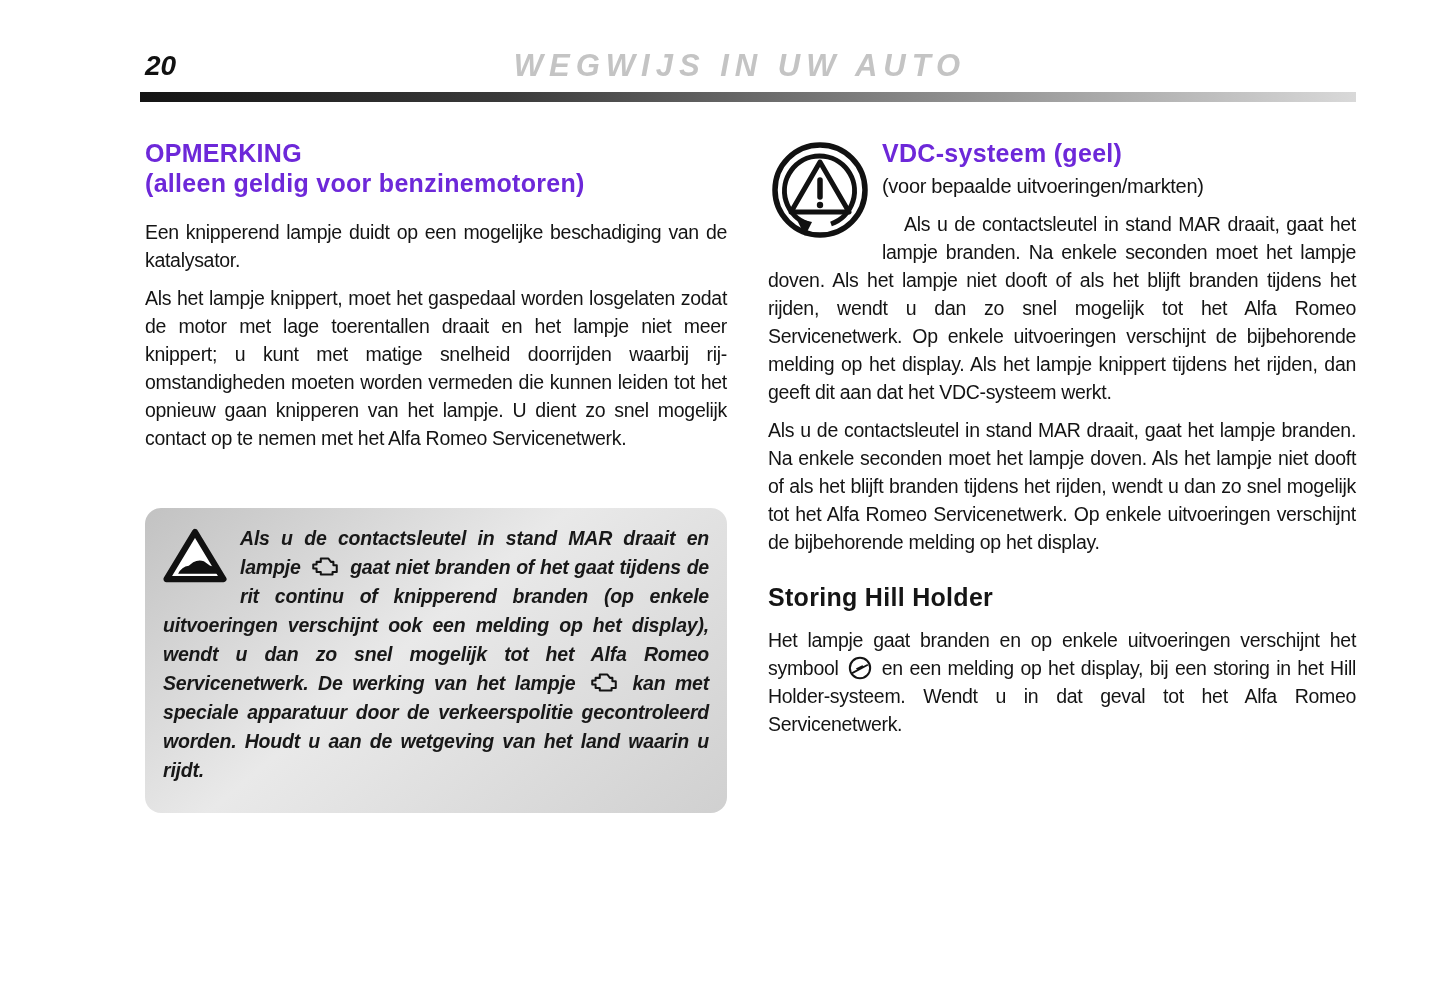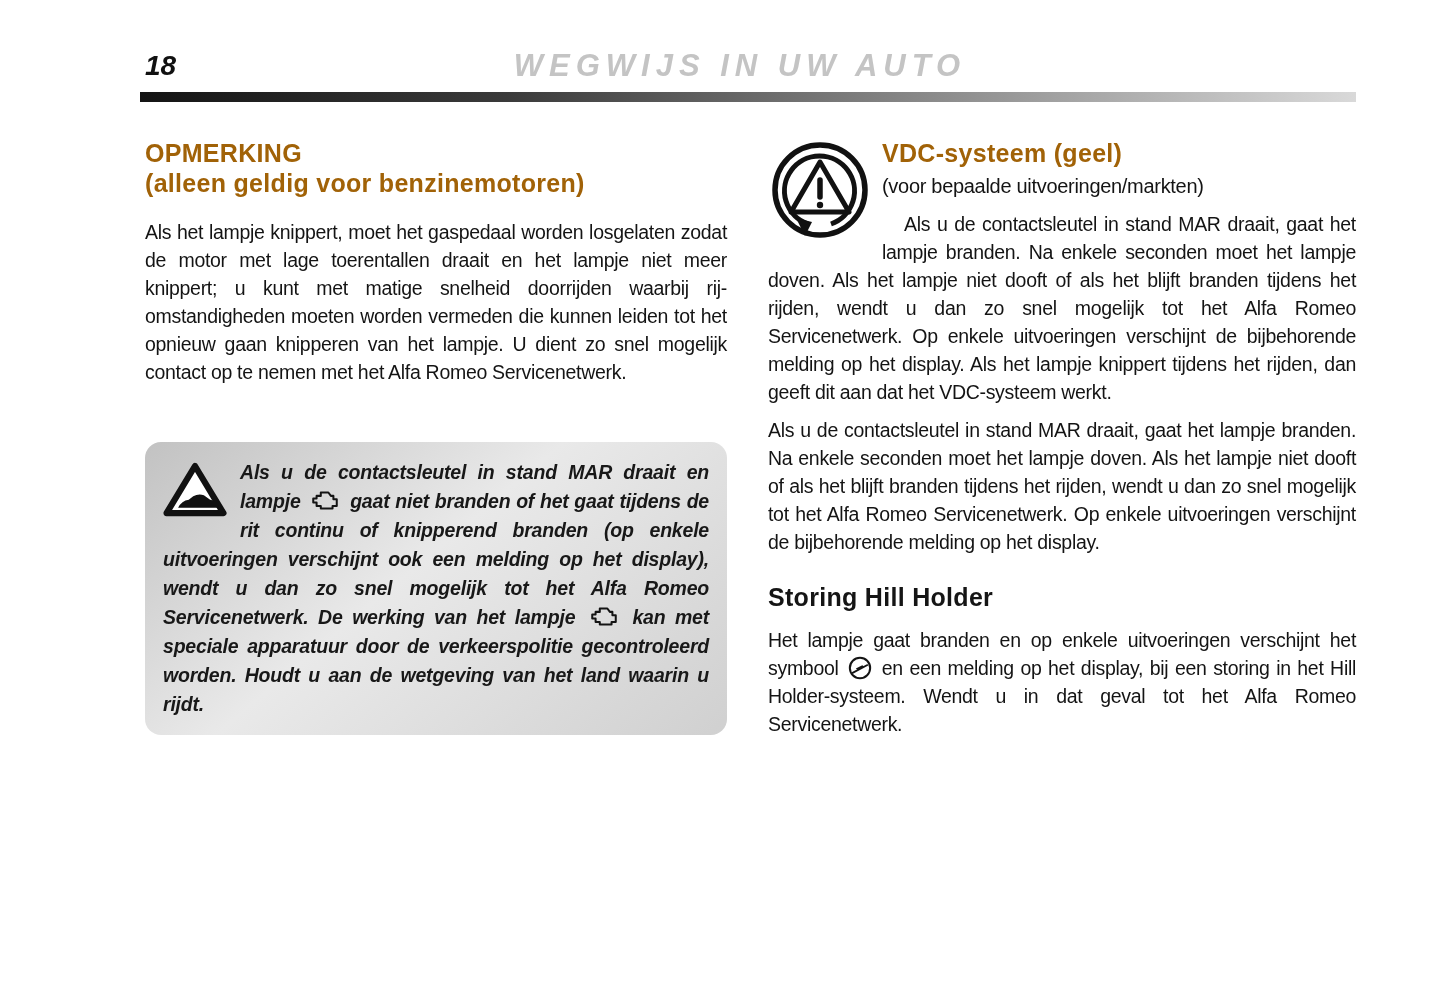--- a/index.html
+++ b/index.html
@@ -25,38 +25,38 @@
     background:linear-gradient(to right,#141414 0%,#3a3a3a 30%,#8a8a8a 65%,#d9d9d9 100%);
   }
 
   
   .col { position:absolute; top:138px; }
   .col-left  { left:145px; width:582px; }
   .col-right { left:768px; width:588px; }
 
   h2.sect {
     font-size:25px; line-height:30px; font-weight:700; letter-spacing:.3px;
-    color:#a16207; margin:0 0 20px 0;
+    color:#6d28d9; margin:0 0 20px 0;
   }
   h3.sect {
     font-size:25px; line-height:30px; font-weight:700; letter-spacing:.3px;
     color:#151515; margin:26px 0 14px 0;
   }
   p.body {
     font-size:19.5px; line-height:28px; letter-spacing:-0.3px;
     text-align:justify; color:#141414; margin:0 0 10px 0;
   }
   p.body.tight { margin:0; }
   p.first-indent { text-indent:22px; }
 
   
   .note {
     margin-top:56px; width:582px; border-radius:16px;
     background:linear-gradient(140deg,#c2c2c2 0%,#e9e9e9 45%,#d0d0d0 100%);
-    padding:16px 18px 16px 18px;
+    padding:16px 18px 28px 18px;
     font-size:19.5px; line-height:29px; font-weight:700; font-style:italic;
     text-align:justify; color:#181818; letter-spacing:-0.2px;
   }
   .note .tri { float:left; width:64px; height:58px; margin:3px 13px 26px 0; }
   .note .tri svg { width:64px; height:58px; display:block; }
 
   svg.engine { width:30px; height:21px; vertical-align:-3px; margin:0 4px; }
   svg.hill   { width:24px; height:24px; vertical-align:-5px; margin:0 3px; }
 
   
@@ -66,29 +66,30 @@
   .vdc .sub {
     font-size:20px; line-height:28px; letter-spacing:-0.3px;
     color:#141414; margin:0 0 10px 0;
   }
 </style>
 </head>
 <body>
 
 <div class="page">
 
-  <span class="pagenum">18</span>
+  <span class="pagenum">20</span>
   <div class="title">WEGWIJS IN UW AUTO</div>
   <div class="rule"></div>
 
   <section class="col col-left">
     <h2 class="sect">
       <span>OPMERKING</span><br>
       <span>(alleen geldig voor benzinemotoren)</span>
     </h2>
+    <p class="body">Een knipperend lampje duidt op een mogelijke beschadiging van de katalysator.</p>
     <p class="body">Als het lampje knippert, moet het gaspedaal worden losgelaten zodat de motor met lage toerentallen draait en het lampje niet meer knippert; u kunt met matige snelheid doorrijden waarbij rij-omstandigheden moeten worden vermeden die kunnen leiden tot het opnieuw gaan knipperen van het lampje. U dient zo snel mogelijk contact op te nemen met het Alfa Romeo Servicenetwerk.</p>
 
     <aside class="note">
       <span class="tri">
         <svg viewBox="0 0 72 64" aria-hidden="true">
           <path d="M36 5 L68 58 L4 58 Z" fill="#ffffff" stroke="#111" stroke-width="7" stroke-linejoin="round"></path>
           <path d="M17 52 q4 -8 12 -9 l5 -4 q6 -3 12 -1 l7 5 q8 1 10 8 l0 1 H17 z" fill="#111"></path>
         </svg>
       </span>
       <span>Als u de contactsleutel in stand MAR draait en lampje</span>

